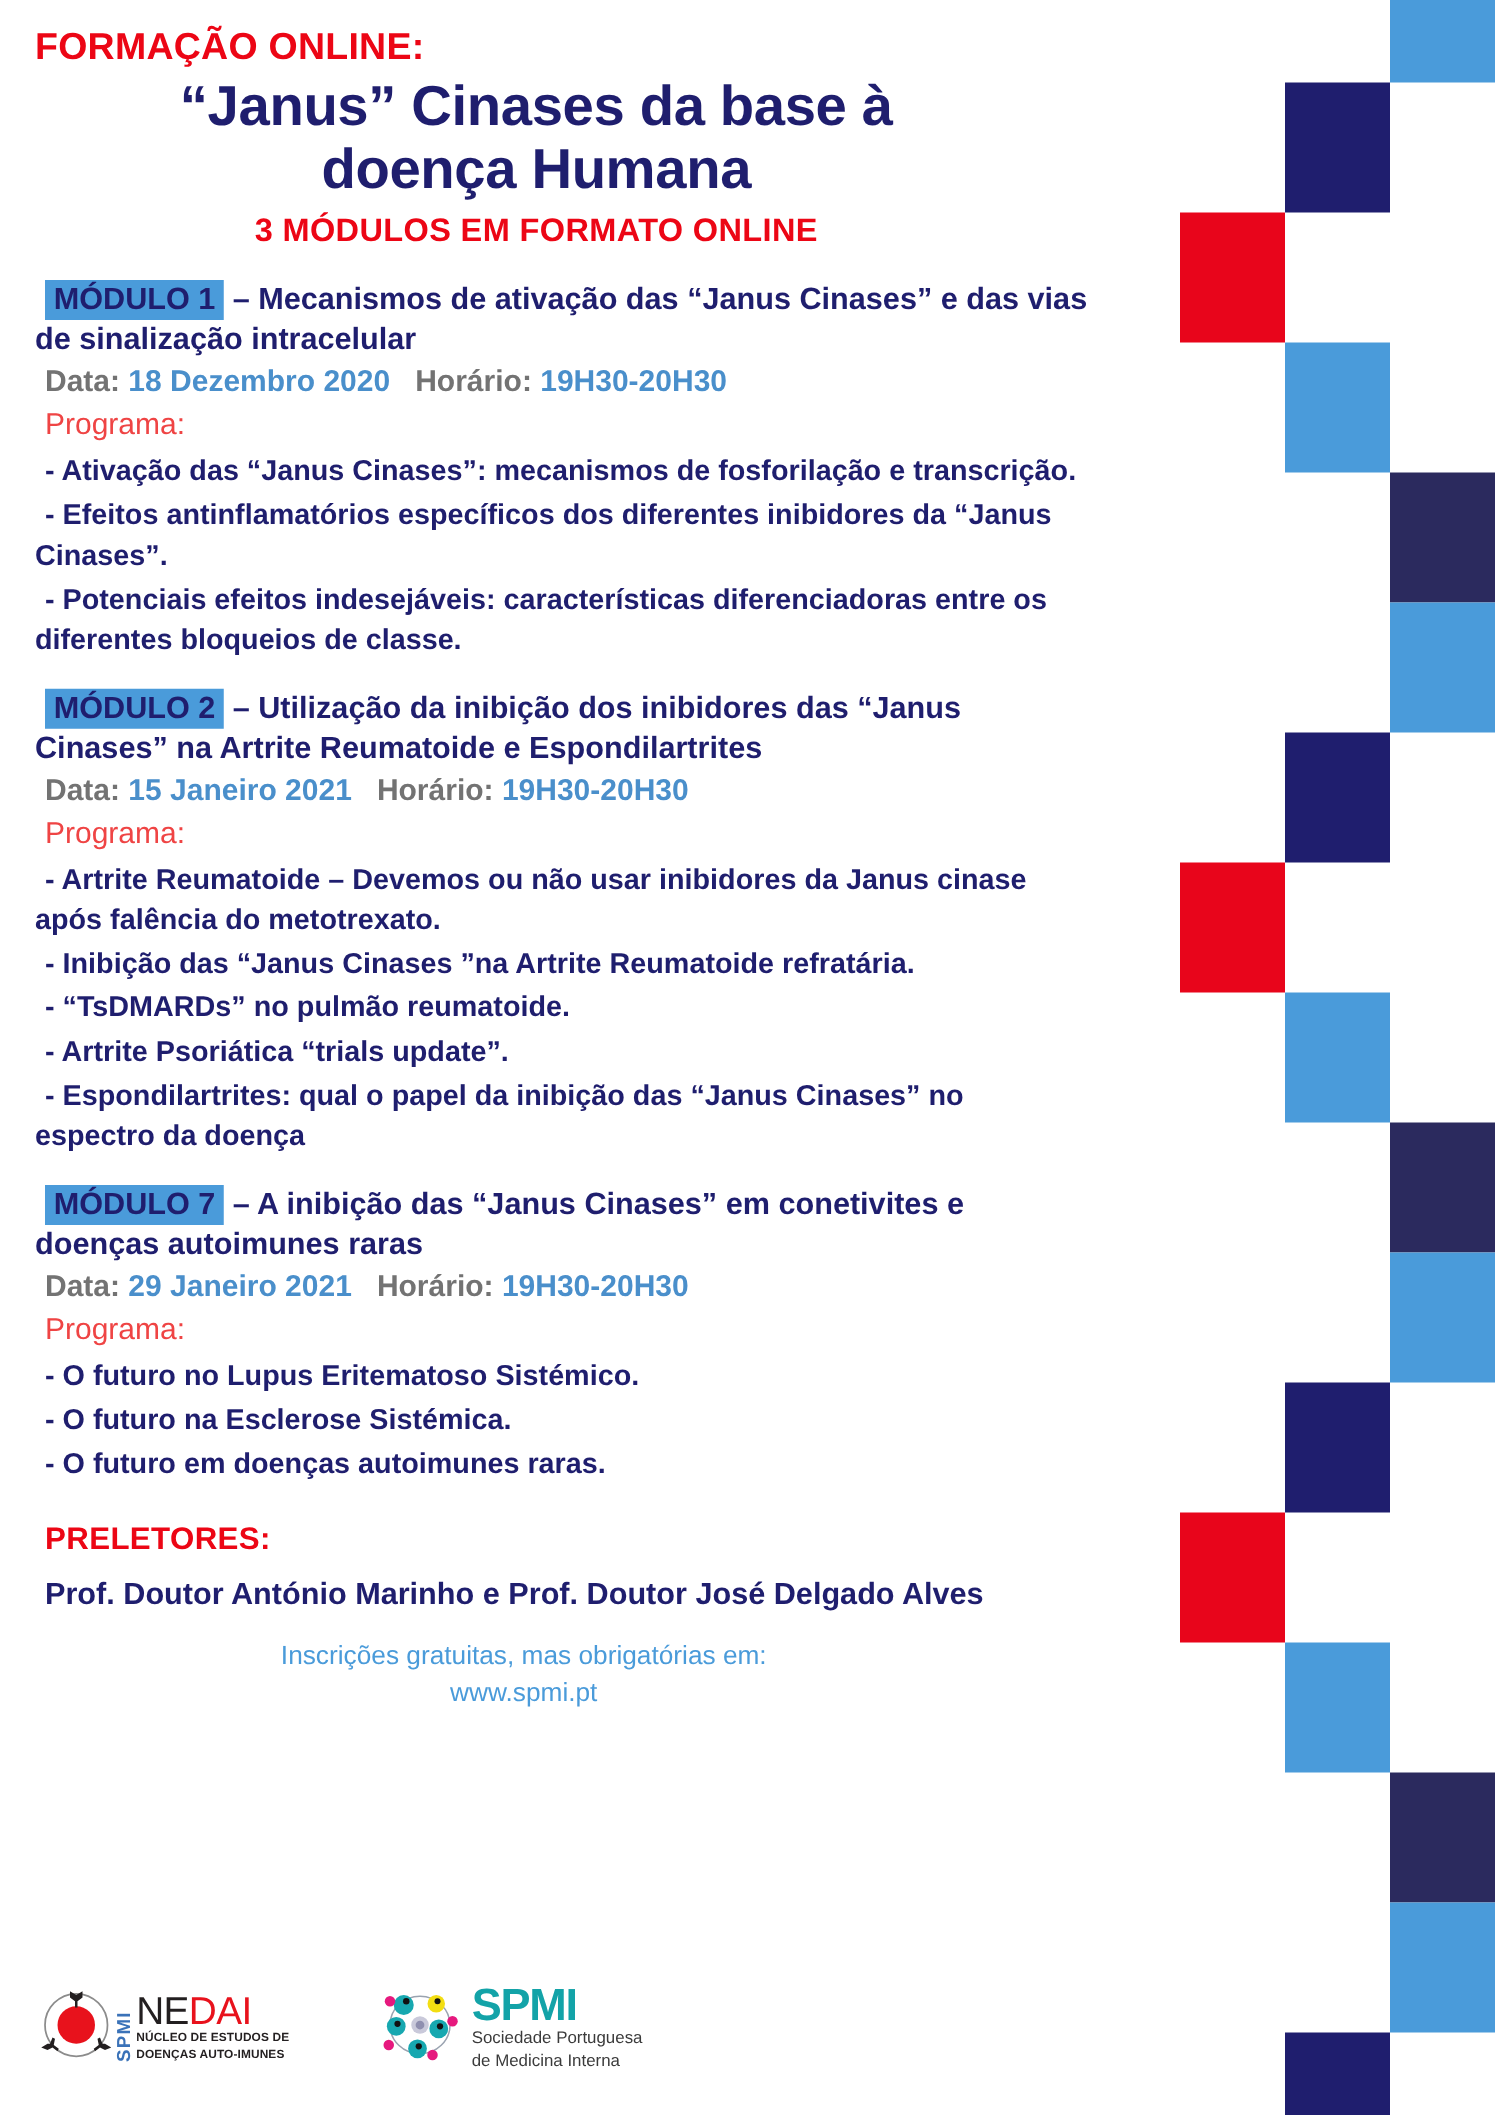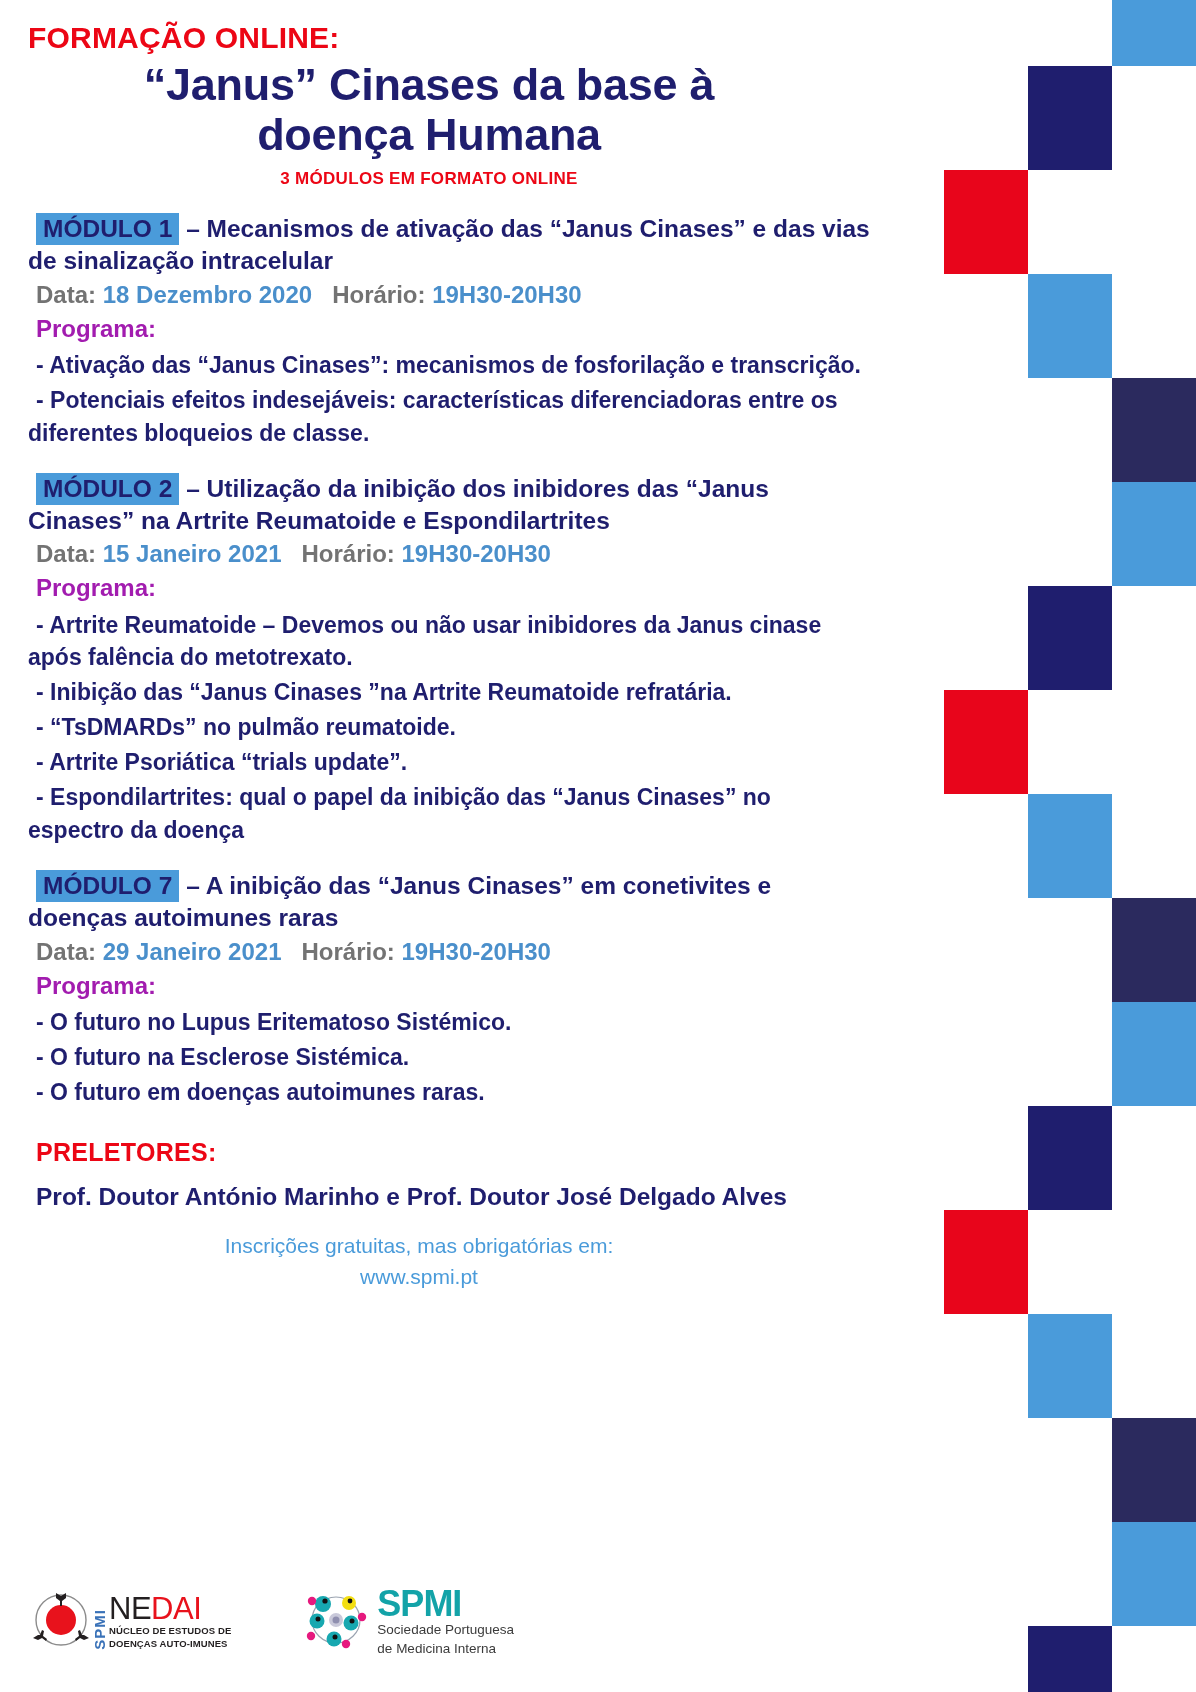--- a/index.html
+++ b/index.html
@@ -52,21 +52,21 @@
     color: #1F1E6E;
     font-size: 45px;
     font-weight: bold;
     text-align: center;
     line-height: 1.12;
     letter-spacing: -.3px;
     padding-right: 40px;
   }
   .subtitle {
     color: #EC0615;
-    font-size: 17px;
+    font-size: 26px;
     font-weight: bold;
     text-align: center;
     margin-top: 9px;
     padding-right: 40px;
     letter-spacing: .3px;
   }
 
   
   .module { margin-top: 24px; }
   .mod-head {
@@ -87,22 +87,22 @@
     font-size: 24px;
     font-weight: bold;
     line-height: 1.42;
     margin-top: 1px;
     text-indent: 8px;
   }
   .lbl-red { color: #737373; }
   .val-blue { color: #4A8FCB; }
   .prog-label {
     font-size: 24px;
-    font-weight: bold;
-    color: #a21caf;
+    font-weight: normal;
+    color: #ef4444;
     line-height: 1.42;
     text-indent: 8px;
   }
   ul.bullets { list-style: none; margin-top: 1px; }
   ul.bullets li {
     font-size: 23px;
     font-weight: bold;
     color: #1F1E6E;
     line-height: 1.40;
     margin-top: 3px;
@@ -247,20 +247,21 @@
       <div class="datarow">
         <span class="lbl-red">Data:</span>
         <span class="val-blue">18 Dezembro 2020</span>
         &nbsp;
         <span class="lbl-red">Horário:</span>
         <span class="val-blue">19H30-20H30</span>
       </div>
       <div class="prog-label">Programa:</div>
       <ul class="bullets">
         <li>- Ativação das “Janus Cinases”: mecanismos de fosforilação e transcrição.</li>
+        <li>- Efeitos antinflamatórios específicos dos diferentes inibidores da “Janus Cinases”.</li>
         <li>- Potenciais efeitos indesejáveis: características diferenciadoras entre os diferentes bloqueios de classe.</li>
       </ul>
     </div>
 
     <div class="module">
       <div class="mod-head">
         <span class="mod-tag">MÓDULO 2</span>
         <span>– Utilização da inibição dos inibidores das “Janus Cinases” na Artrite Reumatoide e Espondilartrites</span>
       </div>
       <div class="datarow">

